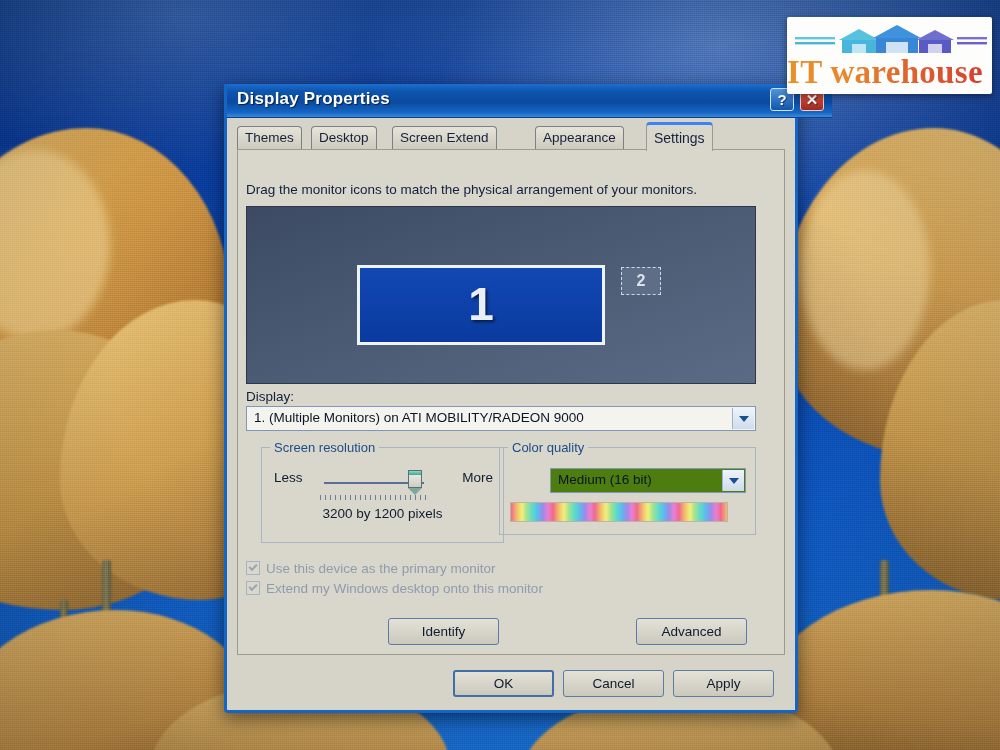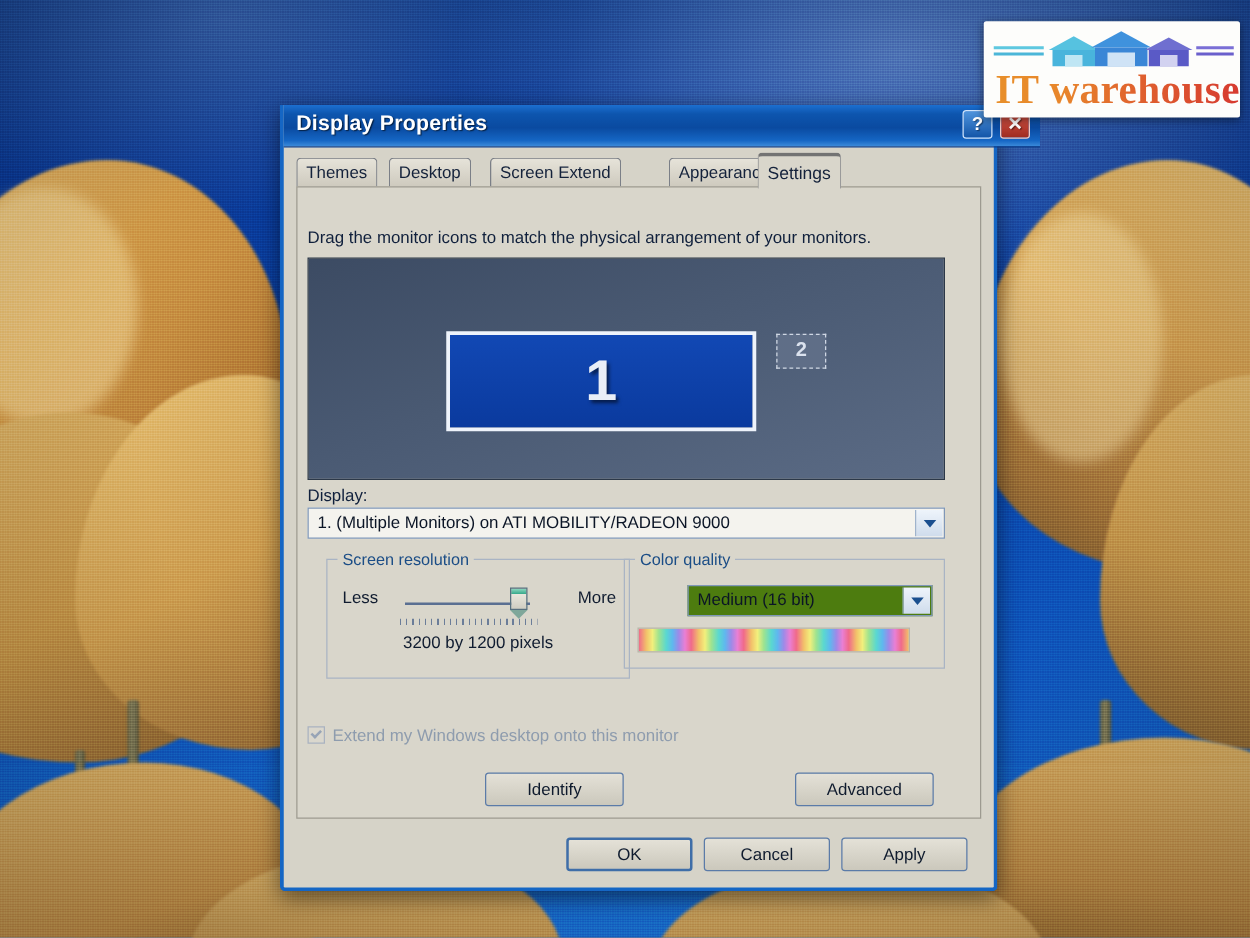--- a/index.html
+++ b/index.html
@@ -67,22 +67,22 @@
   
   #tabstrip{position:absolute;left:10px;top:38px;width:548px;height:28px;}
   .tab{
     position:absolute;top:4px;height:24px;box-sizing:border-box;
     background:linear-gradient(180deg,#e6e3d9,#cdc9bd);
     border:1px solid #7b7f87;border-bottom:none;border-radius:4px 4px 0 0;
     font-size:13.5px;color:#14223b;line-height:22px;padding:0 7px;white-space:nowrap;
   }
   .tab.active{
     top:0;height:29px;line-height:26px;background:#d9d6cb;
-    border-top:3px solid #737373;border-left-color:#9a9a9a;border-right-color:#9a9a9a;
-    z-index:5;font-size:14px;
+    border-top:3px solid #3b82f6;border-left-color:#9a9a9a;border-right-color:#9a9a9a;
+    z-index:5;font-size:14px;margin-left:40px;
   }
   
   #panel{
     position:absolute;left:10px;top:65px;width:548px;height:506px;
     background:#d9d6cb;border:1px solid #9d9a90;box-sizing:border-box;
   }
   #hint{position:absolute;left:19px;top:98px;font-size:13.5px;color:#10203c;white-space:nowrap;}
   
   #preview{
     position:absolute;left:19px;top:122px;width:510px;height:178px;
@@ -187,21 +187,21 @@
 
   
   #logo{
     position:absolute;left:787px;top:17px;width:205px;height:77px;
     background:#fdfdfb;border-radius:2px;
     box-shadow:0 2px 7px rgba(0,0,0,.45);
     overflow:hidden;
   }
   #logohouses{position:absolute;left:0;top:6px;width:205px;height:34px;}
   #logotext{
-    position:absolute;left:0;top:38px;width:100%;text-align:right;
+    position:absolute;left:0;top:38px;width:100%;text-align:left;
     font-family:"Liberation Serif", serif;font-weight:bold;font-size:33px;
     background:linear-gradient(90deg,#e8912a 0%,#e8862b 30%,#df5f2e 62%,#d63a30 100%);
     -webkit-background-clip:text;background-clip:text;color:transparent;
     line-height:35px;letter-spacing:.3px;
   }
 </style>
 </head>
 <body>
 
 <div id="wallpaper">
@@ -276,20 +276,23 @@
 
   <div class="group" id="colgroup">
     <div class="grouptitle">Color quality</div>
     <div id="colcombo">
       <div class="val">Medium (16 bit)</div>
       <div class="arrowbox"></div>
     </div>
     <div id="colorstrip"></div>
   </div>
 
+  <div class="chkrow" id="chk1">
+    <span class="cbox"></span><span>Use this device as the primary monitor</span>
+  </div>
   <div class="chkrow" id="chk2">
     <span class="cbox"></span><span>Extend my Windows desktop onto this monitor</span>
   </div>
 
   <div class="btn" id="btnIdentify">Identify</div>
   <div class="btn" id="btnAdvanced">Advanced</div>
 
   <div class="btn" id="btnOK">OK</div>
   <div class="btn" id="btnCancel">Cancel</div>
   <div class="btn" id="btnApply">Apply</div>

